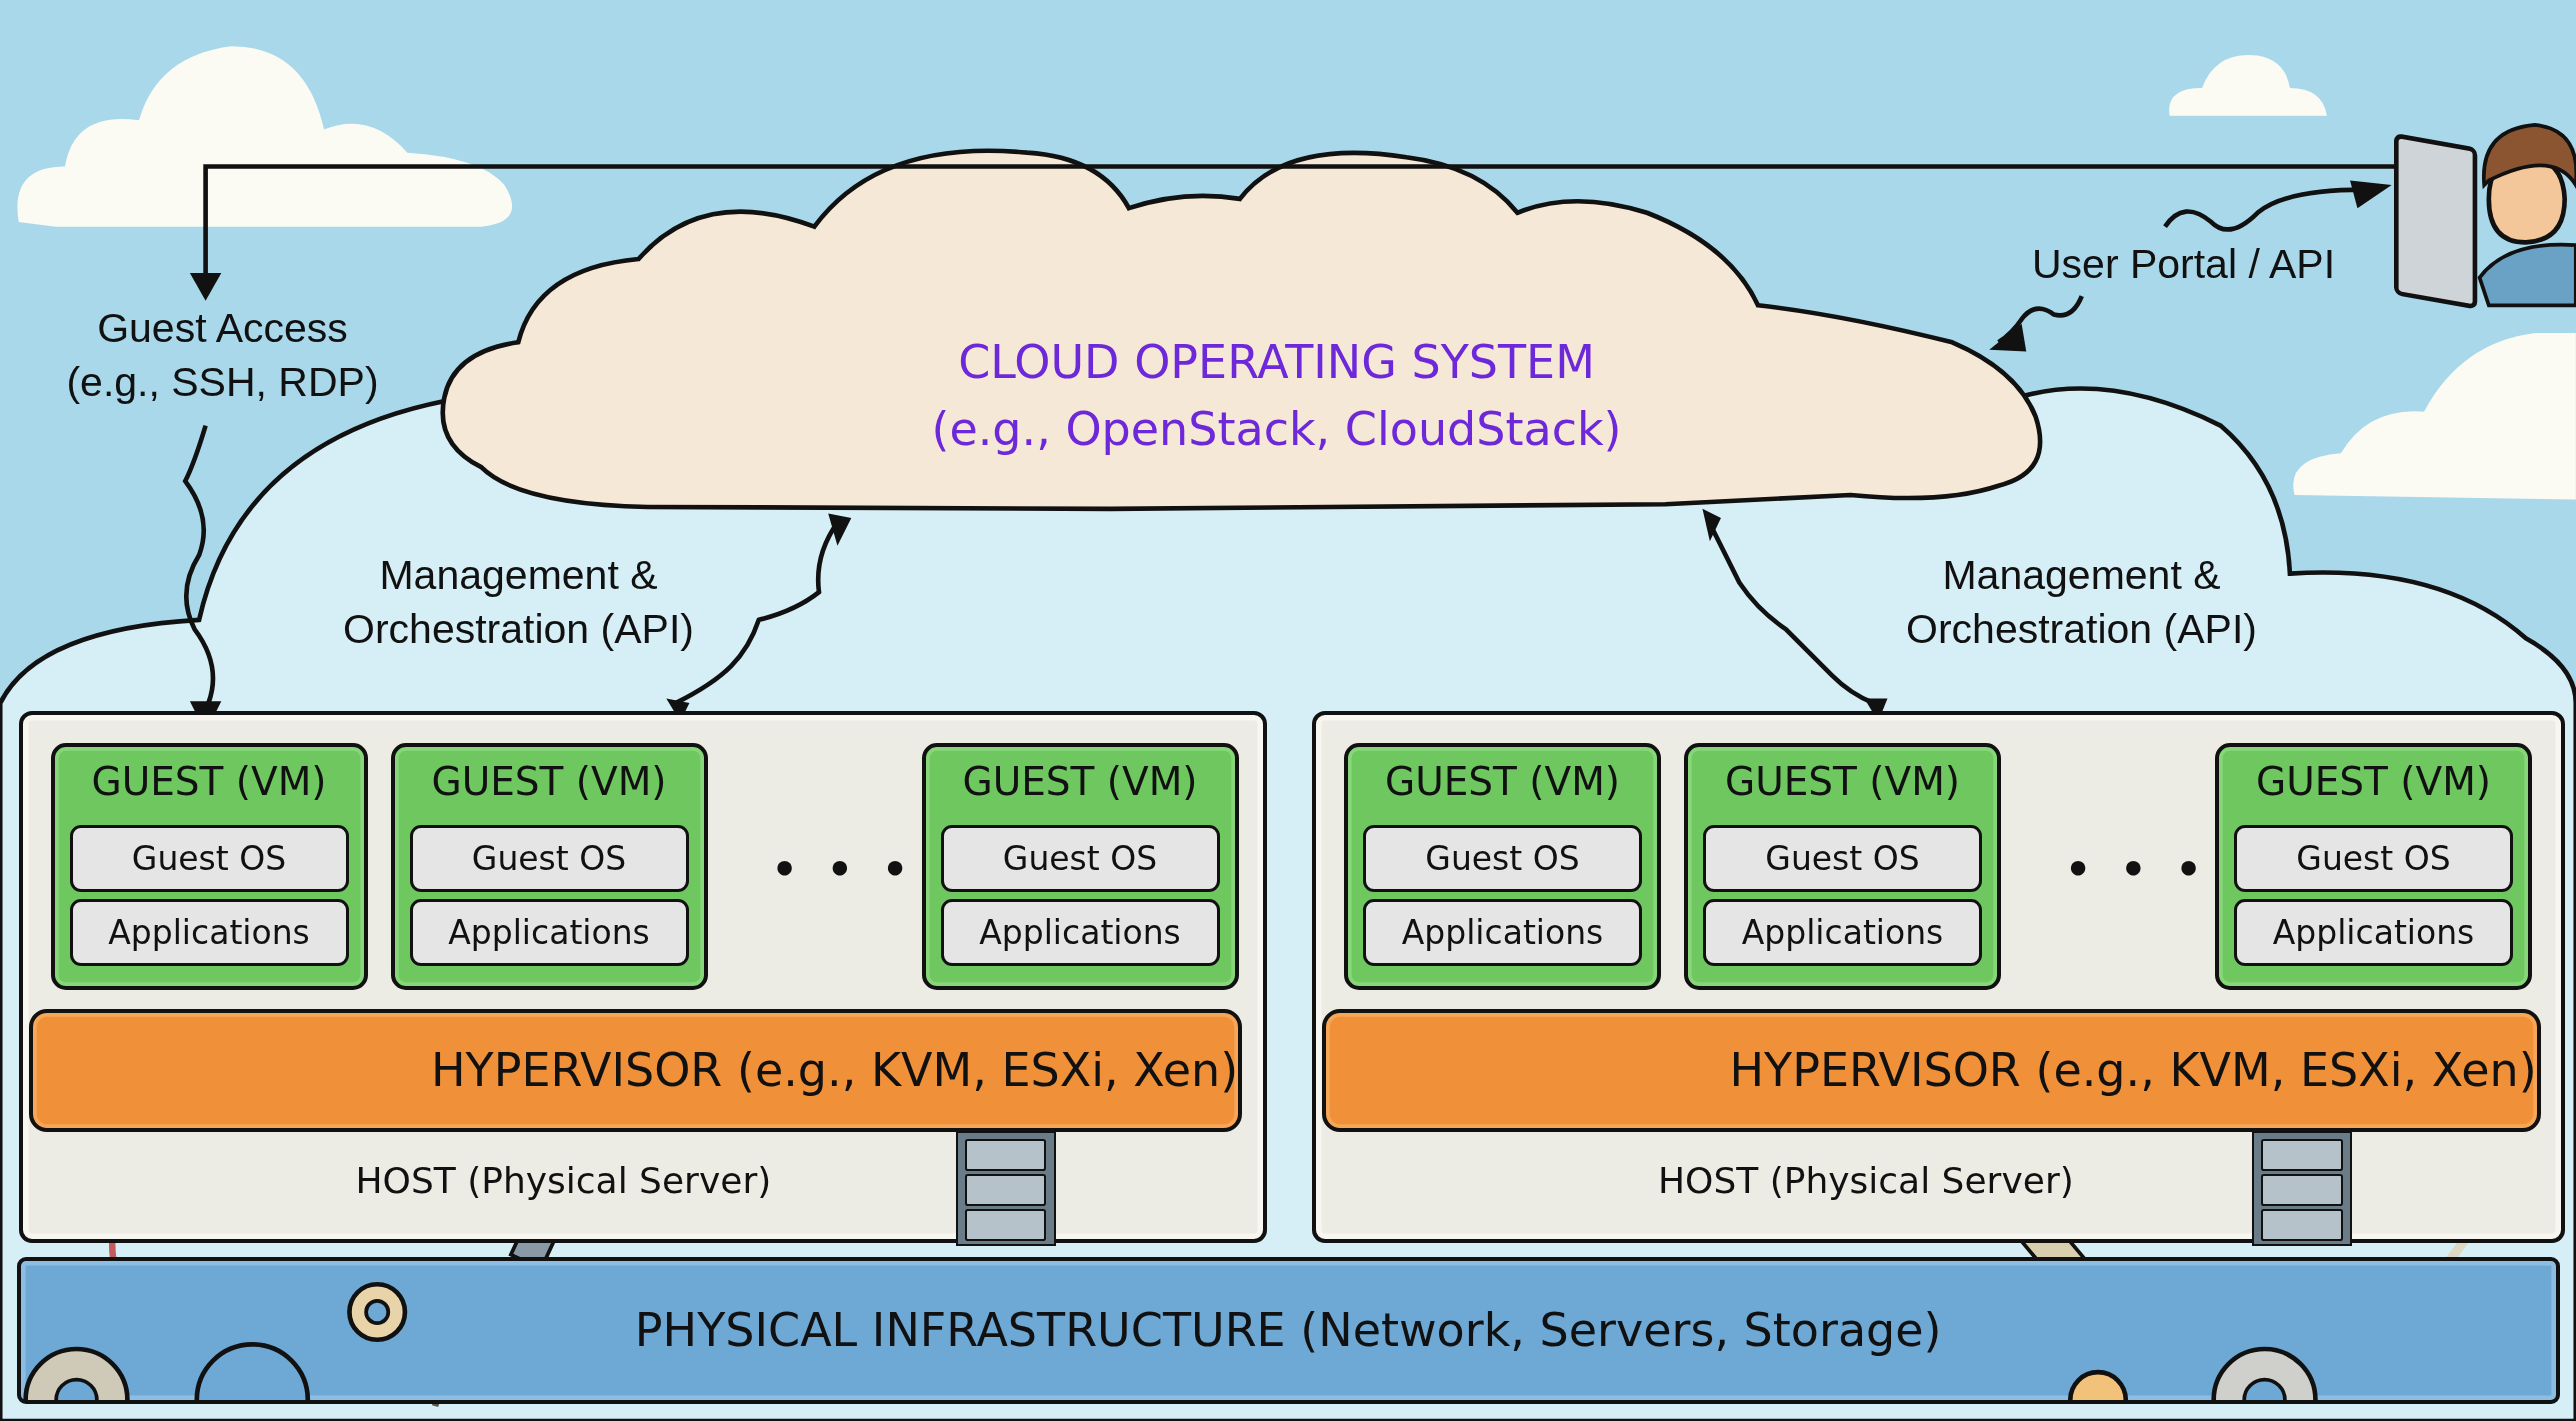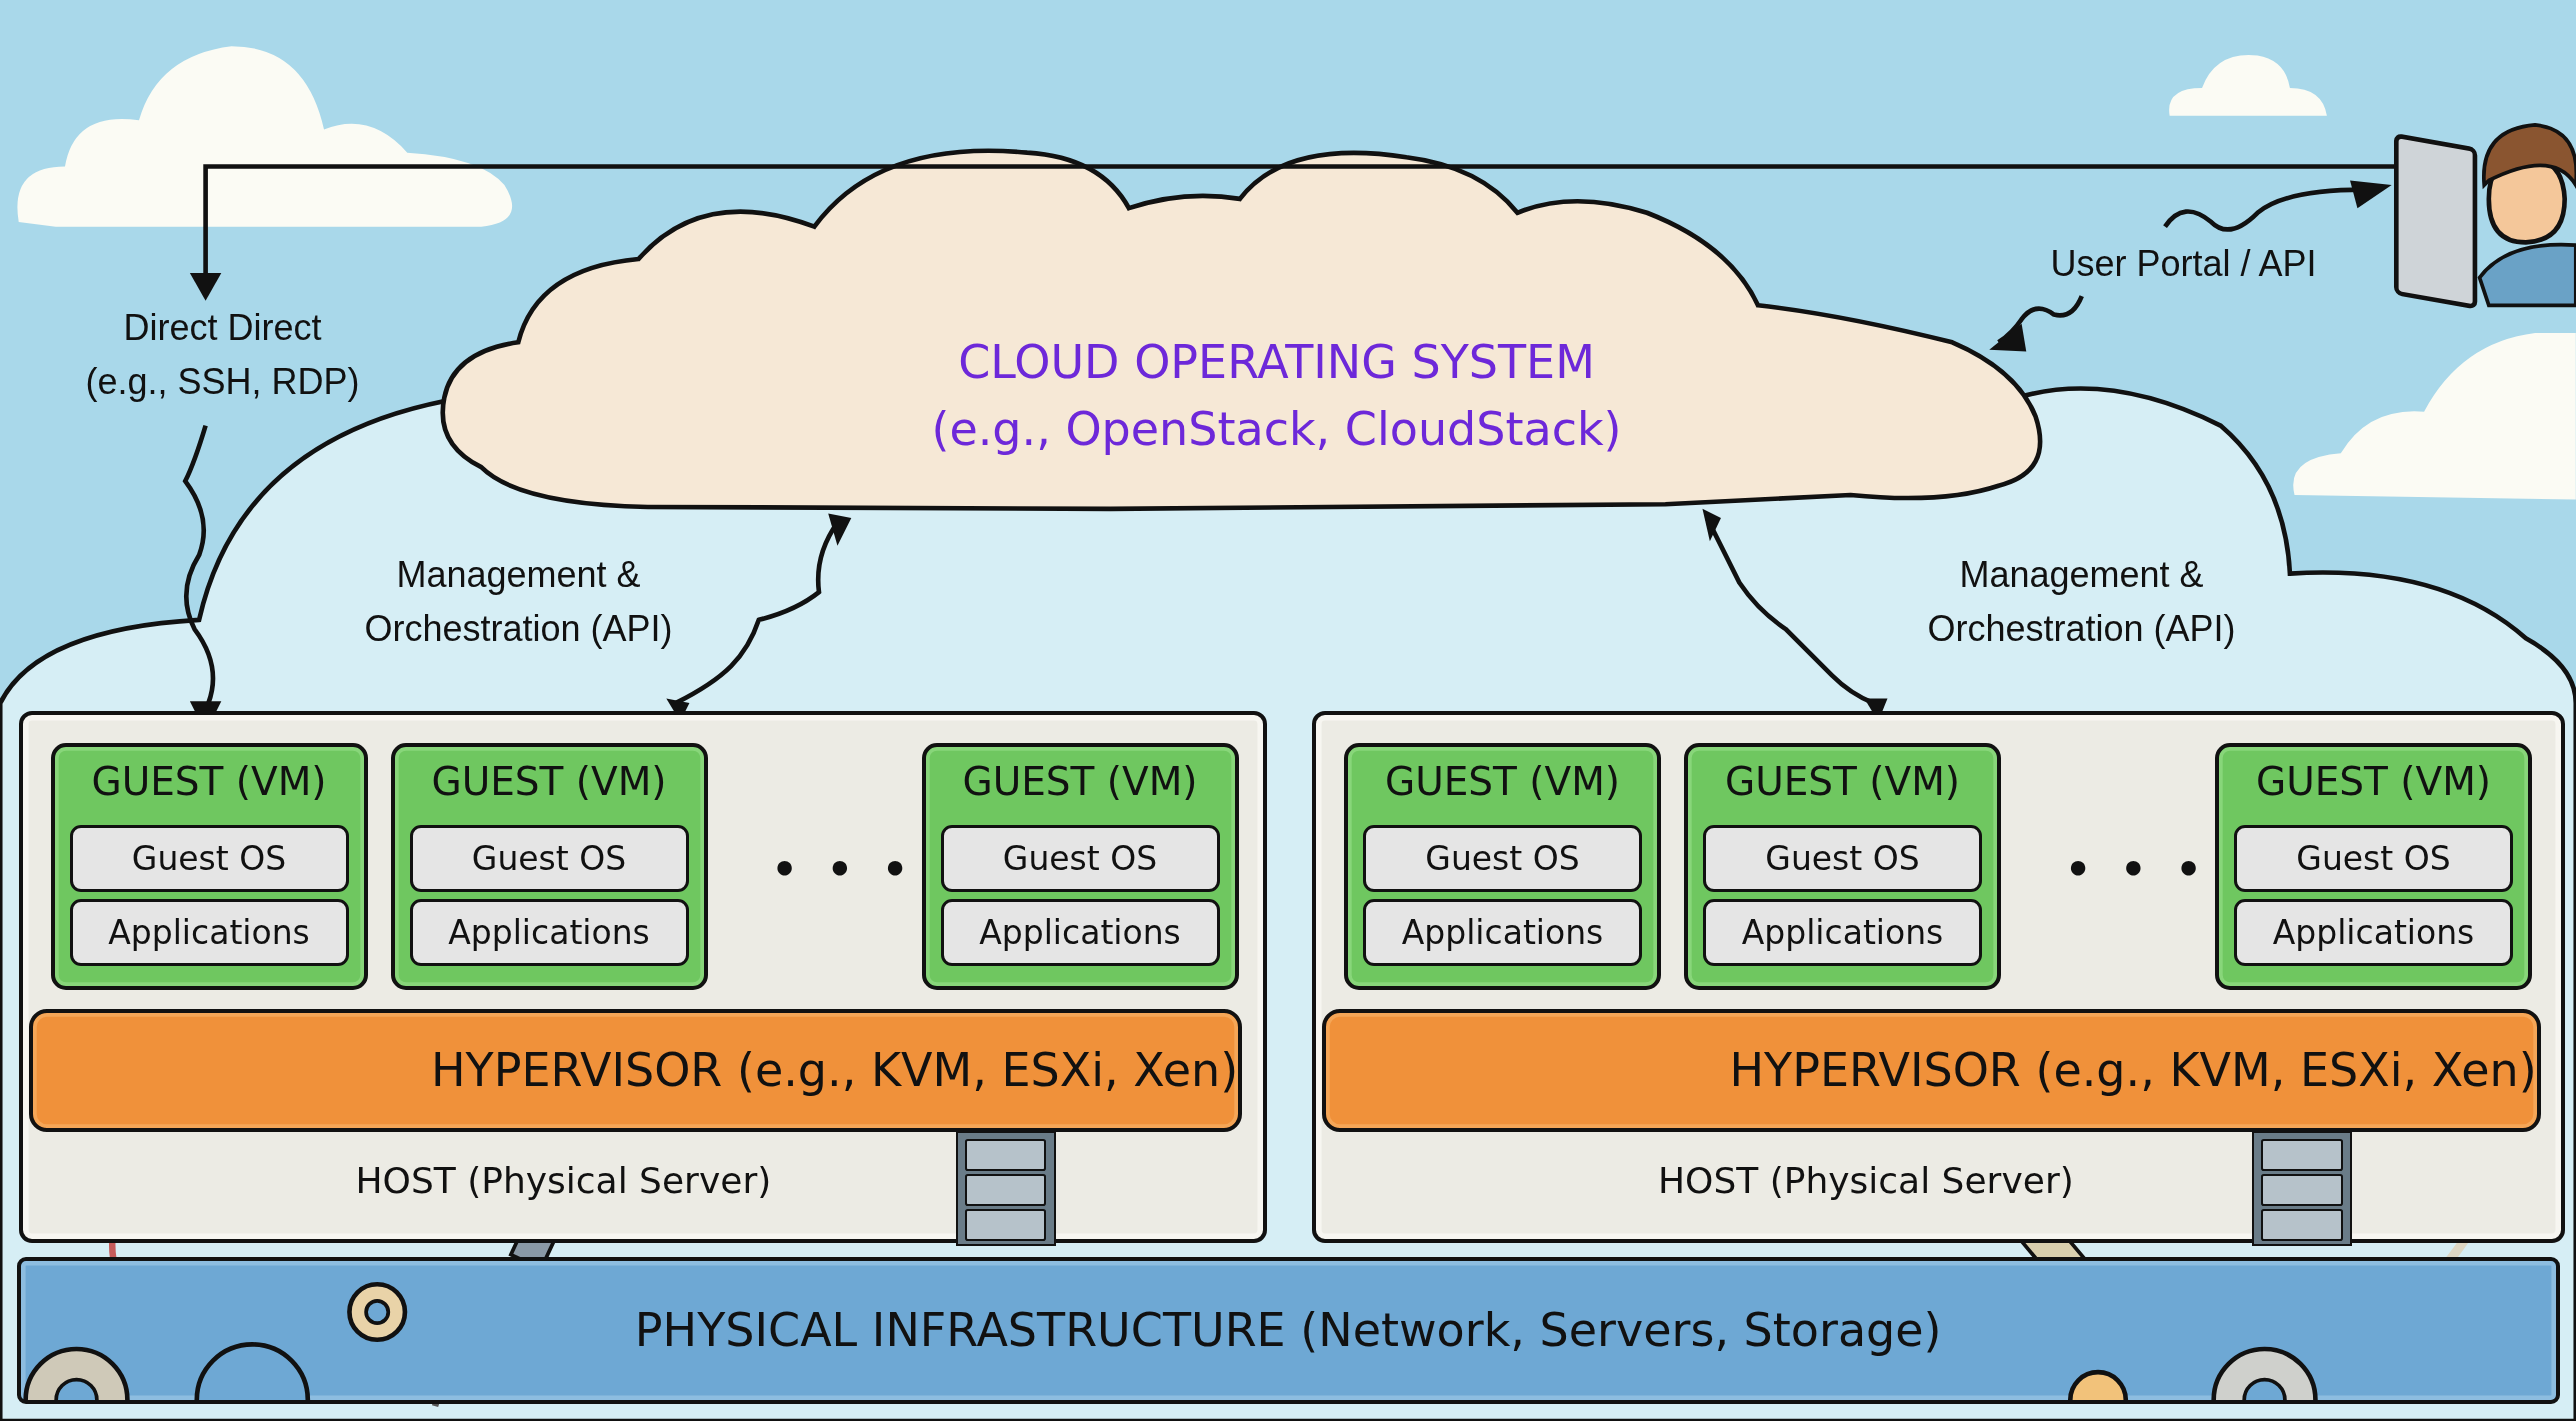--- a/index.html
+++ b/index.html
@@ -5,21 +5,21 @@
   html, body { margin: 0; padding: 0; }
   body {
     width: 2576px; height: 1421px; position: relative; overflow: hidden;
     background: #a9d8ea;
     font-family: "DejaVu Sans", sans-serif;
     color: #111;
   }
   svg.bg { position: absolute; left: 0; top: 0; }
   .abs { position: absolute; }
   .label {
-    position: absolute; text-align: center; font-size: 36px; line-height: 54px;
+    position: absolute; text-align: center; font-size: 41px; line-height: 54px;
     font-family: "Liberation Sans", sans-serif; color: #111;
   }
   .cloud-title {
     position: absolute; text-align: center; width: 925px; left: 814px;
     font-family: "DejaVu Sans", sans-serif; font-size: 46px; line-height: 59px; color: #6d28d9;
   }
   .host {
     position: absolute; top: 711px; height: 524px;
     background: #ecebe4; border: 4.6px solid #111; border-radius: 13px;
     box-shadow: inset 0 0 0 5.6px #f7f6f1;
@@ -112,21 +112,21 @@
   <path d="M470,1520 Q490,1450 540,1400 Q560,1380 580,1350" fill="none" stroke="#555" stroke-width="7"></path>
   <rect x="560" y="1320" width="36" height="46" fill="#8a99a6" stroke="#111" stroke-width="4" transform="rotate(25 578 1343)"></rect>
   <path d="M2220,1345 Q2260,1400 2360,1390 Q2450,1380 2520,1440 Q2560,1490 2600,1420 Q2660,1350 2670,1330" fill="none" stroke="#ddd7c4" stroke-width="10"></path>
   <rect x="2198" y="1320" width="40" height="60" fill="#d9cfae" stroke="#111" stroke-width="4" transform="rotate(-40 2218 1350)"></rect>
 </svg>
 
 <div class="cloud-title" style="top:333px;">CLOUD OPERATING SYSTEM</div>
 <div class="cloud-title" style="top:400px;">(e.g., OpenStack, CloudStack)</div>
 
 <div class="label" style="left:28px; top:301px; width:389px;">
-  <div>Direct Direct</div>
+  <div>Guest Access</div>
   <div>(e.g., SSH, RDP)</div>
 </div>
 
 <div class="label" style="left:1980px; top:237px; width:407px;">User Portal / API</div>
 
 <div class="label" style="left:278px; top:548px; width:481px;">
   <div>Management &amp;</div>
   <div>Orchestration (API)</div>
 </div>
 <div class="label" style="left:1841px; top:548px; width:481px;">

